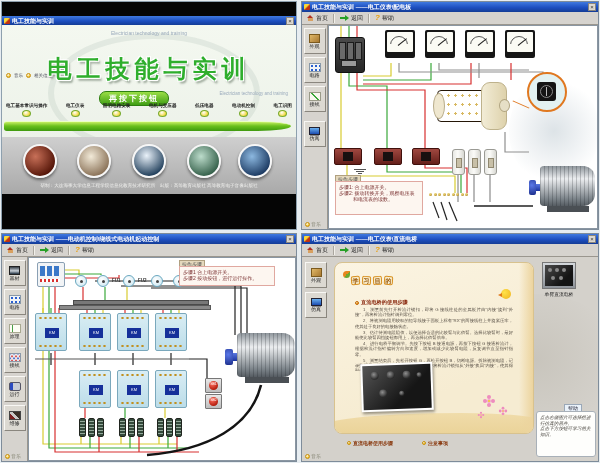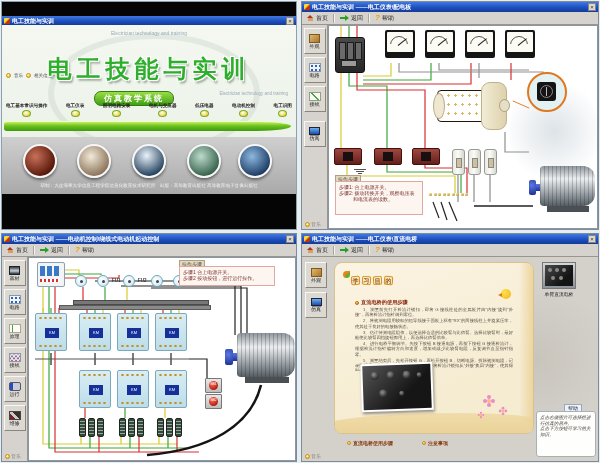--- a/index.html
+++ b/index.html
@@ -125,21 +125,21 @@
       <div class="globe" style="left:46px;top:8px;width:200px;height:108px;"></div>
       <div class="abs en" style="left:0;right:0;top:5px;text-align:center;font-size:5px;">Electrician technology and training</div>
       <div class="abs" style="left:4px;top:48px;display:flex;gap:3px;align-items:center;">
         <span class="ydot"></span>
         <span style="font-size:4.5px;color:#445;">音乐</span>
         <span class="ydot"></span>
         <span style="font-size:4.5px;color:#445;">相关信息</span>
       </div>
       <div class="abs bigtitle" style="left:0;right:0;top:28px;text-align:center;">电工技能与实训</div>
       <div class="abs" style="left:0;right:30px;top:62px;text-align:center;">
-        <span class="pill">仿真教学系统</span>
+        <span class="pill">再按下按钮</span>
       </div>
       <div class="abs en" style="right:8px;top:66px;font-size:4.5px;">Electrician  technology  and  training</div>
       <div class="abs" style="left:4px;right:4px;top:78px;display:flex;justify-content:space-between;">
         <div class="mitem">
             <span class="mlbl">电工基本常识与操作</span>
             <span class="oval"></span>
           </div>
         <div class="mitem">
             <span class="mlbl">电工仪表</span>
             <span class="oval"></span>

